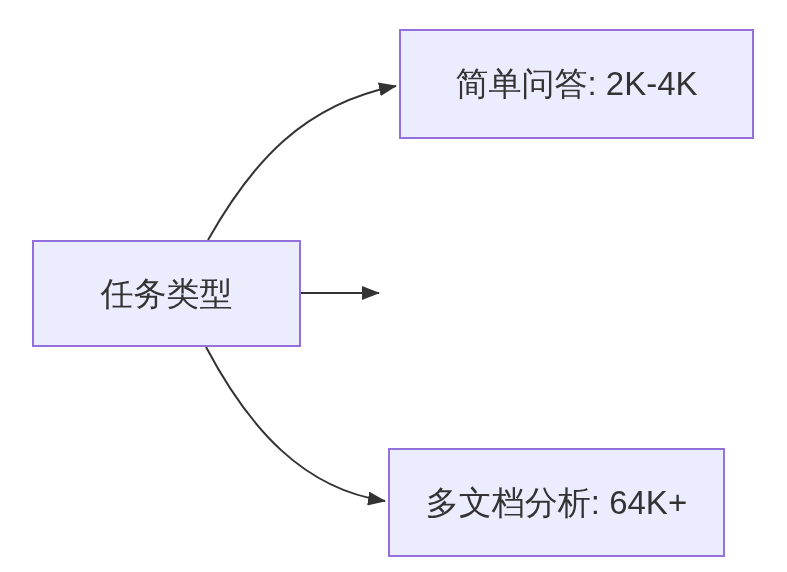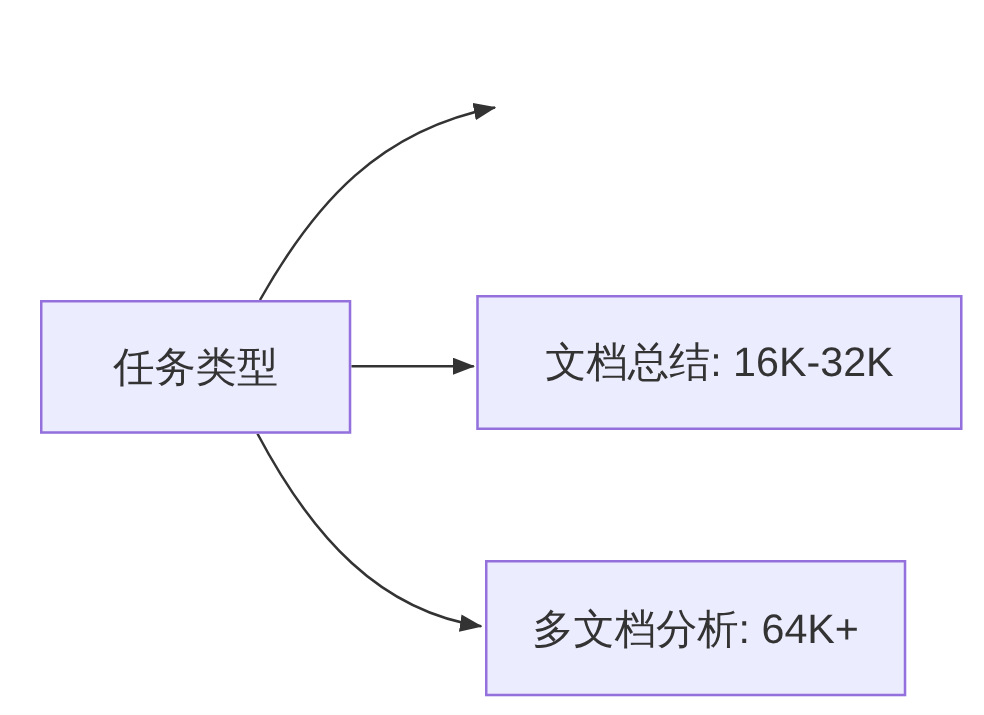--- a/index.html
+++ b/index.html
@@ -41,21 +41,21 @@
     border: 2px solid var(--node-border);
     display: flex;
     align-items: center;
     justify-content: center;
     color: var(--text-color);
     font-size: 33px;
     line-height: 1.2;
     white-space: nowrap;
     text-align: center;
   }
-  .node-root   { left: 32px;  top: 240px; width: 249px; height: 107px; align-items: center; }
+  .node-root   { left: 32px;  top: 240px; width: 269px; height: 107px; align-items: center; }
   .node-branch0{ left: 399px; top: 29px;  width: 355px; height: 110px; }
   .node-branch1{ left: 381px; top: 236px; width: 389px; height: 108px; }
   .node-branch2{ left: 388px; top: 448px; width: 337px; height: 109px; }
 </style>
 </head>
 <body>
 
 <div class="canvas">
 
   <svg class="edge-layer" width="787" height="572" viewBox="0 0 787 572" xmlns="http://www.w3.org/2000/svg">
@@ -66,22 +66,22 @@
     </defs>
     <path class="edge" d="M 208 240 C 252 162, 304 104, 396 86" marker-end="url(#arrow)"></path>
     <path class="edge" d="M 281 293 L 379 293" marker-end="url(#arrow)"></path>
     <path class="edge" d="M 206 347 C 250 430, 304 489, 385 501" marker-end="url(#arrow)"></path>
   </svg>
 
   <div class="node node-root">
     <span>任务类型</span>
   </div>
 
+  <div class="node node-branch0">
+    <span>简单问答: 2K-4K</span>
+  </div>
 
-  <div class="node node-branch1">
-    <span>文档总结: 16K-32K</span>
-  </div>
 
   <div class="node node-branch2">
     <span>多文档分析: 64K+</span>
   </div>
 
 </div>
 
 </body></html>

